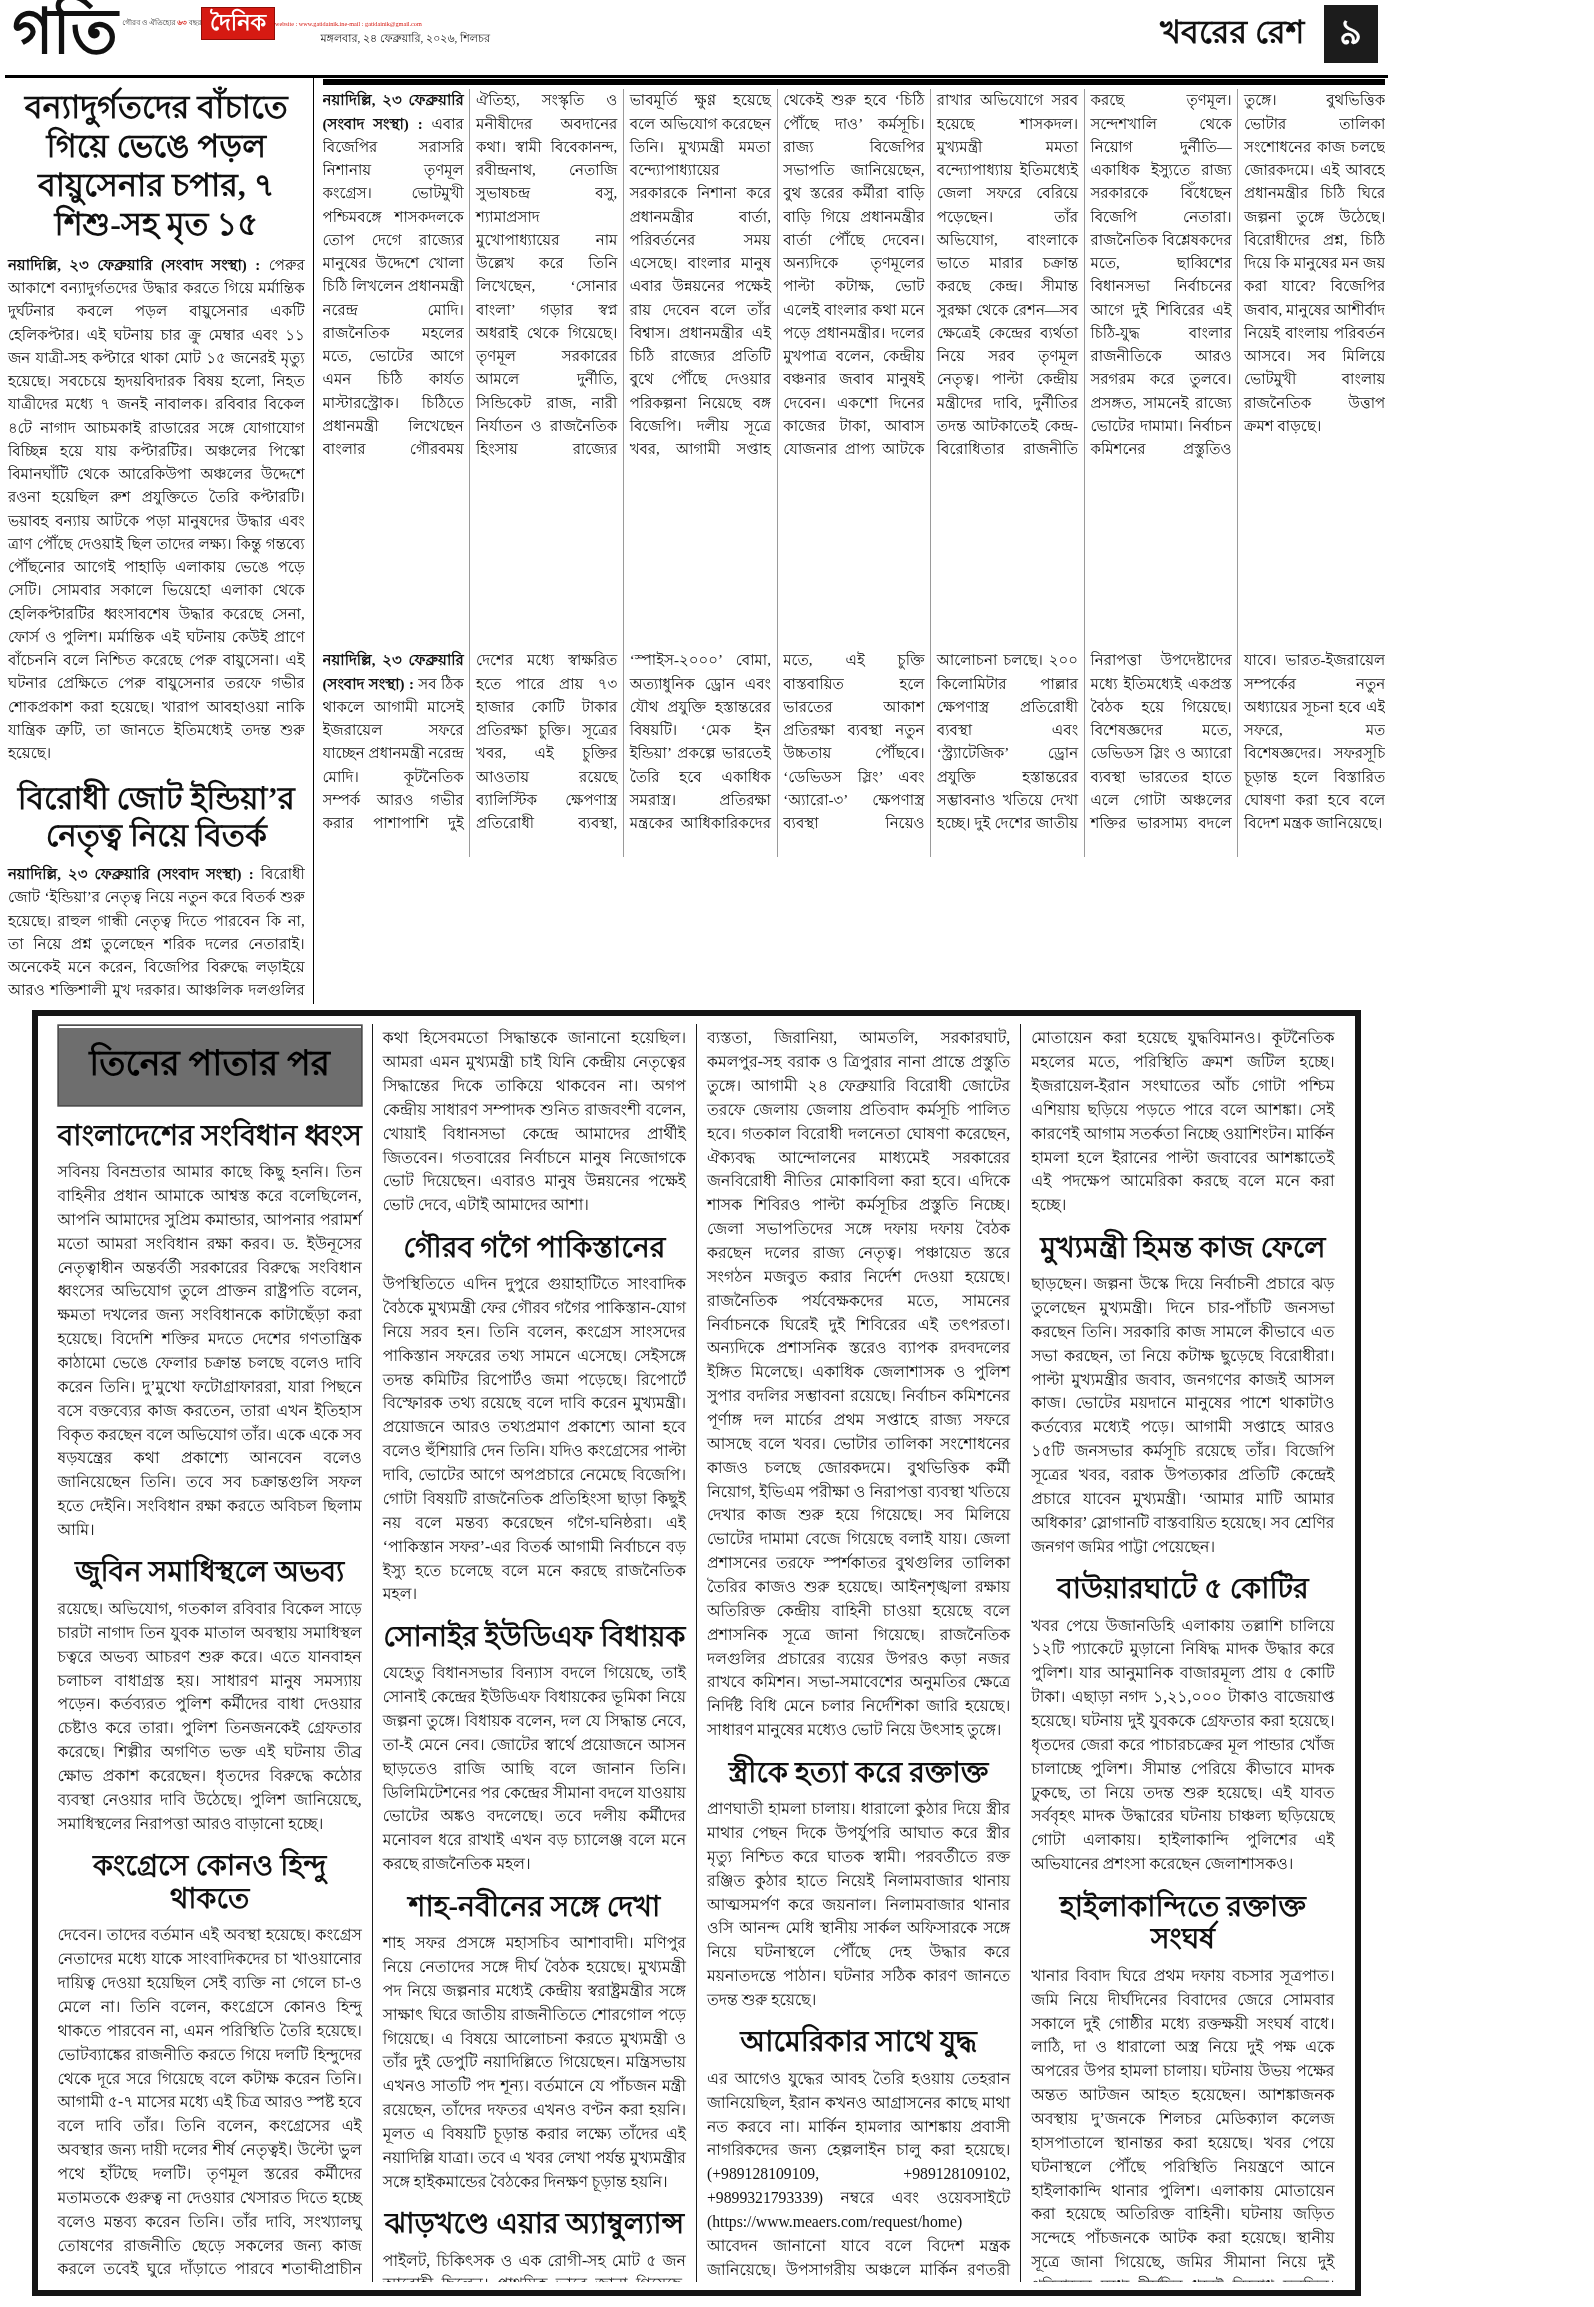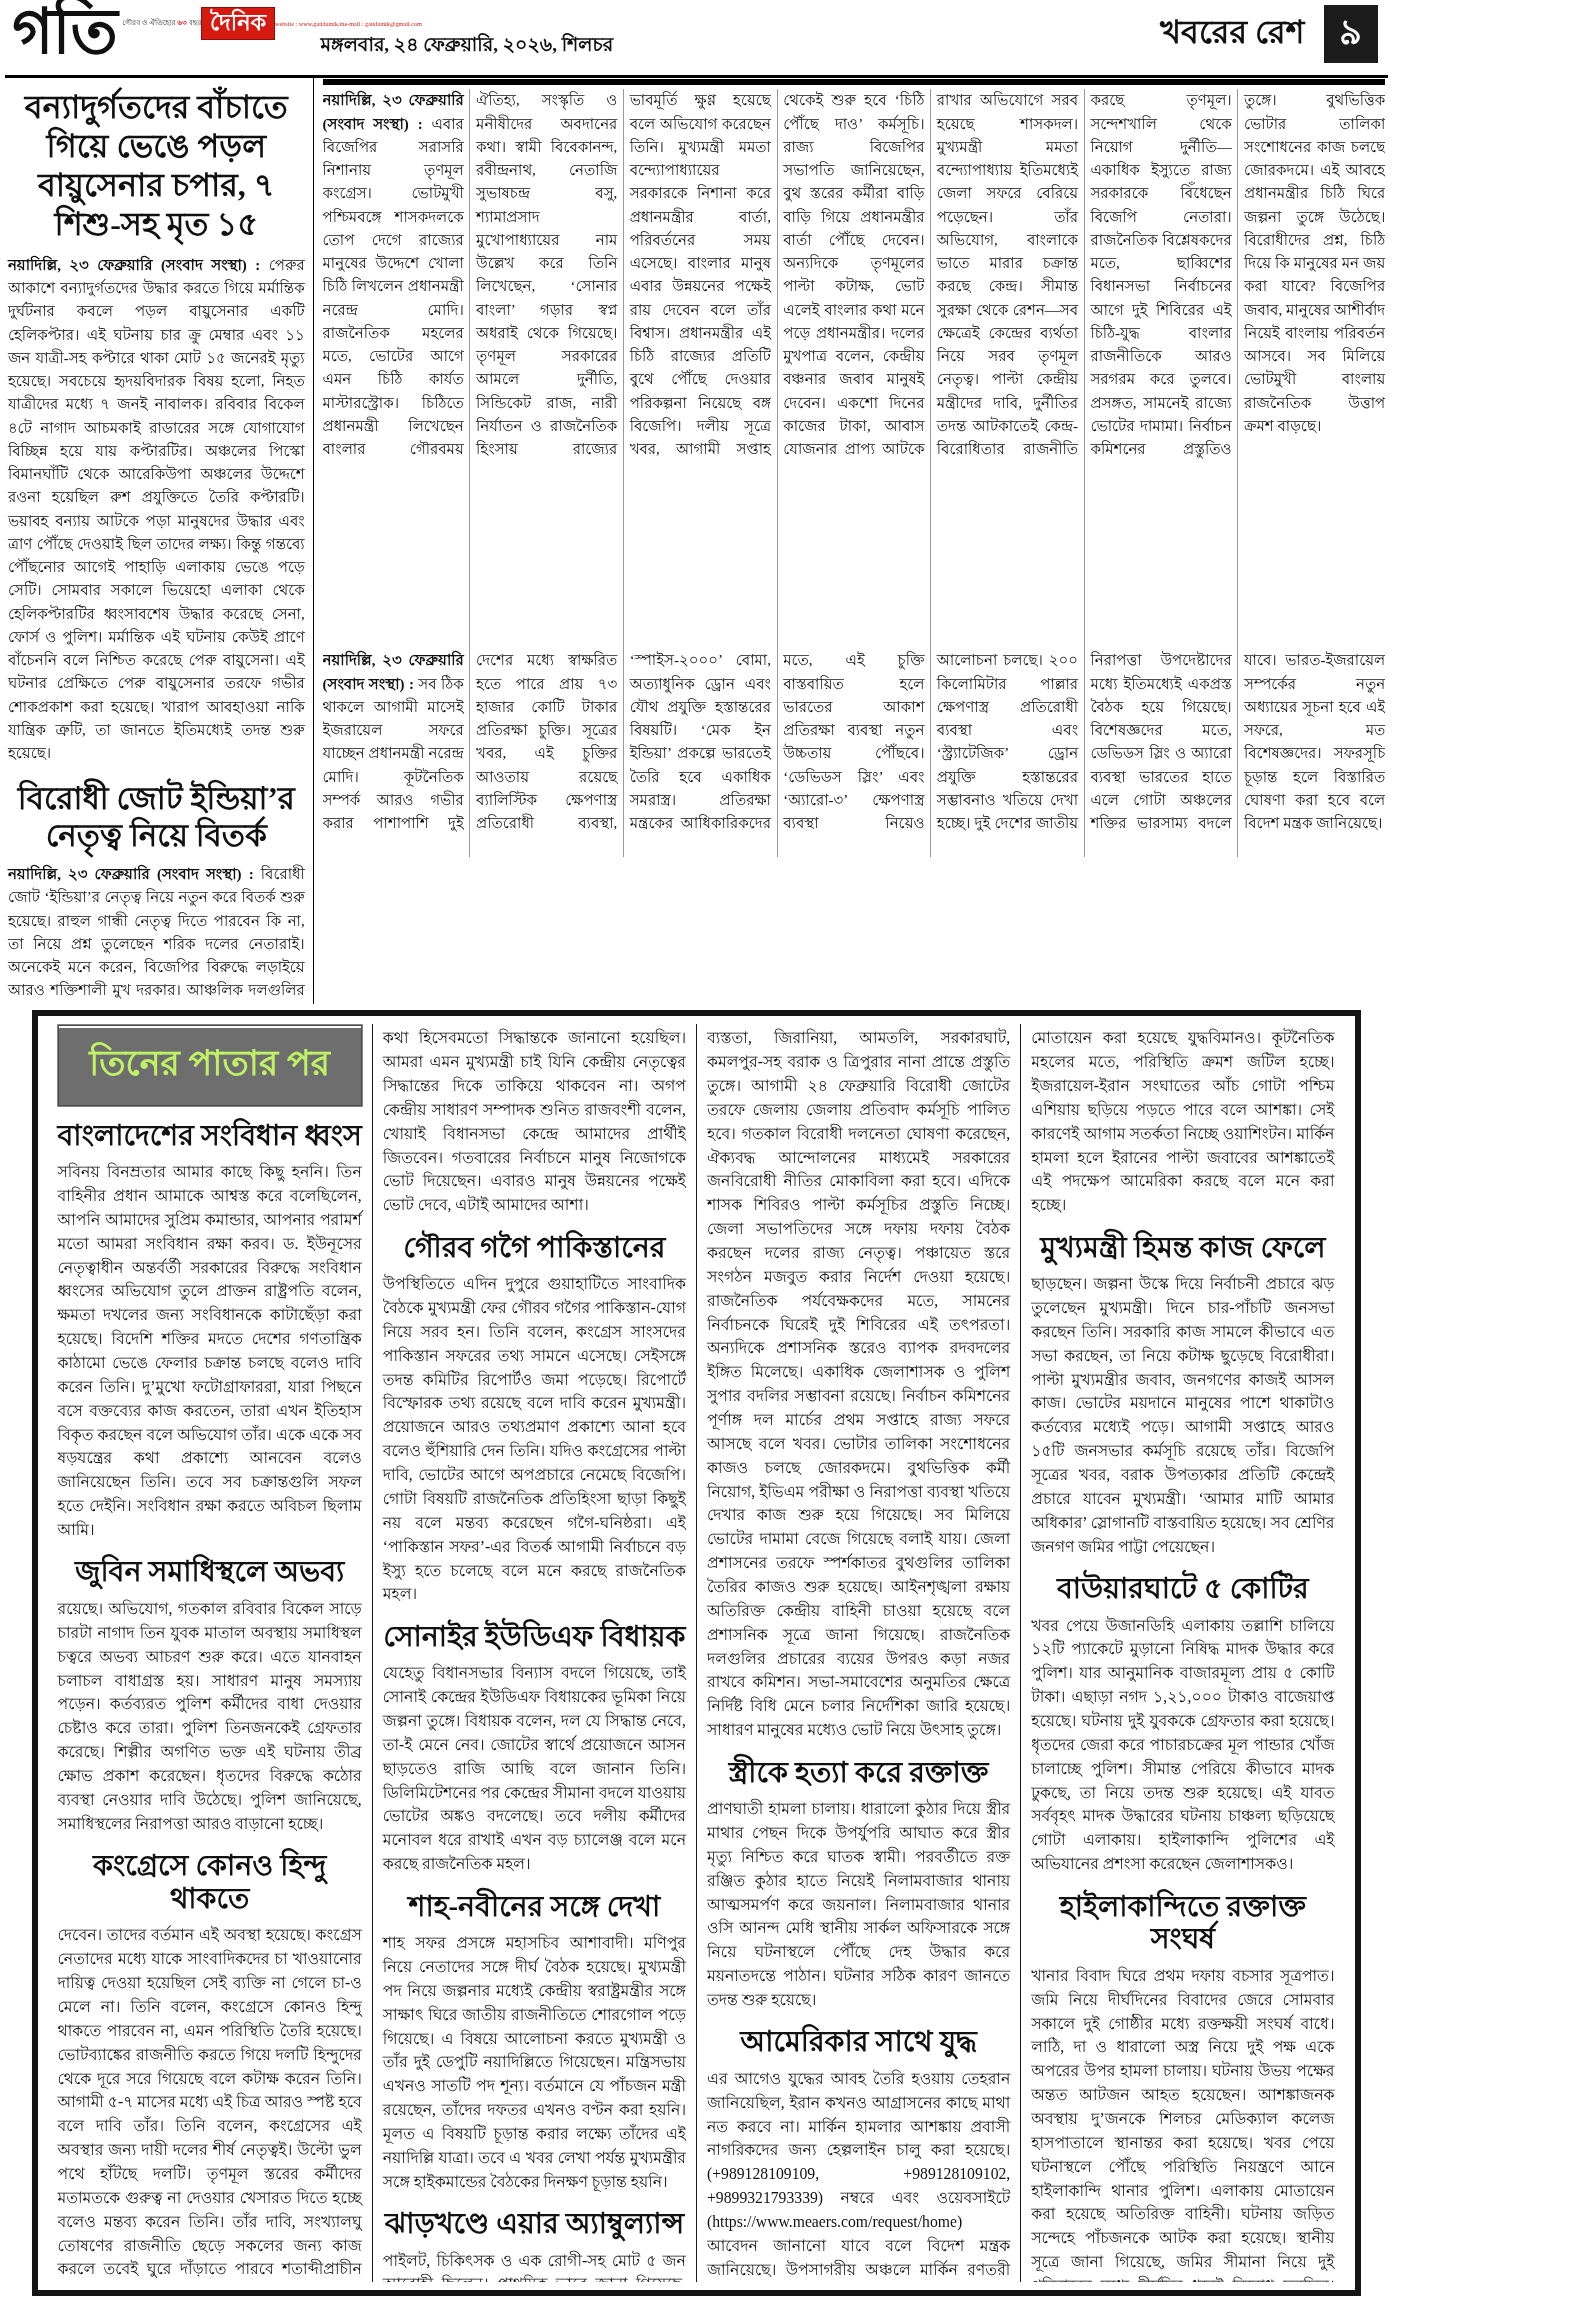--- a/index.html
+++ b/index.html
@@ -14,21 +14,21 @@
   
   .masthead { height:72px; display:flex; align-items:flex-start; position:relative; }
   .logo-wrap { display:flex; align-items:flex-start; gap:5.6px; padding-left:7.8px; width:302px; }
   .logo-main { font-size:63px; line-height:0.95; font-weight:bold; letter-spacing:-1.1px; }
   .logo-side { display:flex; flex-direction:row; align-items:center; padding-top:2.2px; width:84px; }
   .tagline { font-size:7.3px; color:#222; white-space:nowrap; }
   .tagline b { color:#d61a12; }
   .logo-red { background:#d61a12; color:#fff; font-weight:bold; font-size:22.4px; line-height:1.1;
               padding:3.4px 7.8px; border:1.1px solid #8e0e08; margin:1.1px 0; }
   .logo-small { font-size:6.2px; color:#d61a12; white-space:nowrap; }
-  .dateline { position:absolute; left:316px; top:27px; font-size:19px; font-weight:bold; }
+  .dateline { position:absolute; left:316px; top:27px; font-size:11px; font-weight:normal; }
   .section-wrap { position:absolute; right:10px; top:2px; display:flex; align-items:center; gap:19px; }
   .section-title { font-size:32px; font-weight:bold; }
   .page-number { background:#1c1c1c; color:#fff; font-size:35px; font-weight:bold;
                  width:54px; height:58px; display:flex; align-items:center; justify-content:center; }
   .masthead-rule { height:2.2px; background:#000; margin:0 0 0 0; }
 
   
   .top { display:flex; height:926px; overflow:hidden; }
   .left-col { width:309px; flex:none; border-right:1.1px solid #000; padding:5.6px 7.8px 0 3.4px; overflow:hidden; }
   .lead-title { text-align:center; font-weight:bold; font-size:32px; line-height:1.22; margin:4.5px 0 10px; }
@@ -44,21 +44,21 @@
   .second-headline { text-align:center; font-weight:bold; font-size:41px; line-height:1.1; margin:12.3px 0 10px; }
   .israel-body { height:208px; }
 
   
   .bottom-box { margin:6.7px 27px 0 27px; border:6.7px solid #151515; height:1286px; overflow:hidden;
                 padding:7.8px 10px; }
   .bottom-grid { display:grid; grid-template-columns:1fr 1fr 1fr 1fr; height:100%; overflow:hidden; }
   .bcol { padding:0 10px; overflow:hidden; }
   .bcol + .bcol { border-left:1.1px solid #1a1a1a; }
   .banner { background:#6e6e6e; border-top:2.2px solid #fff; box-shadow:0 0 0 1.7px #4d4d4d;
-            color:#bef264; font-weight:bold; font-size:35px; text-align:center;
+            color:#000000; font-weight:bold; font-size:35px; text-align:center;
             padding:7.8px 2.2px 10px; margin:2.2px 1.1px 12.3px; }
   .b-title { text-align:center; font-weight:bold; font-size:28.5px; line-height:1.15; margin:14.5px 0 7.8px; }
   .b-body { font-size:15.7px; line-height:1.52; text-align:justify; }
   .b-cont { margin-top:2.2px; }
 </style>
 </head>
 <body>
 
 <div class="page">
 

